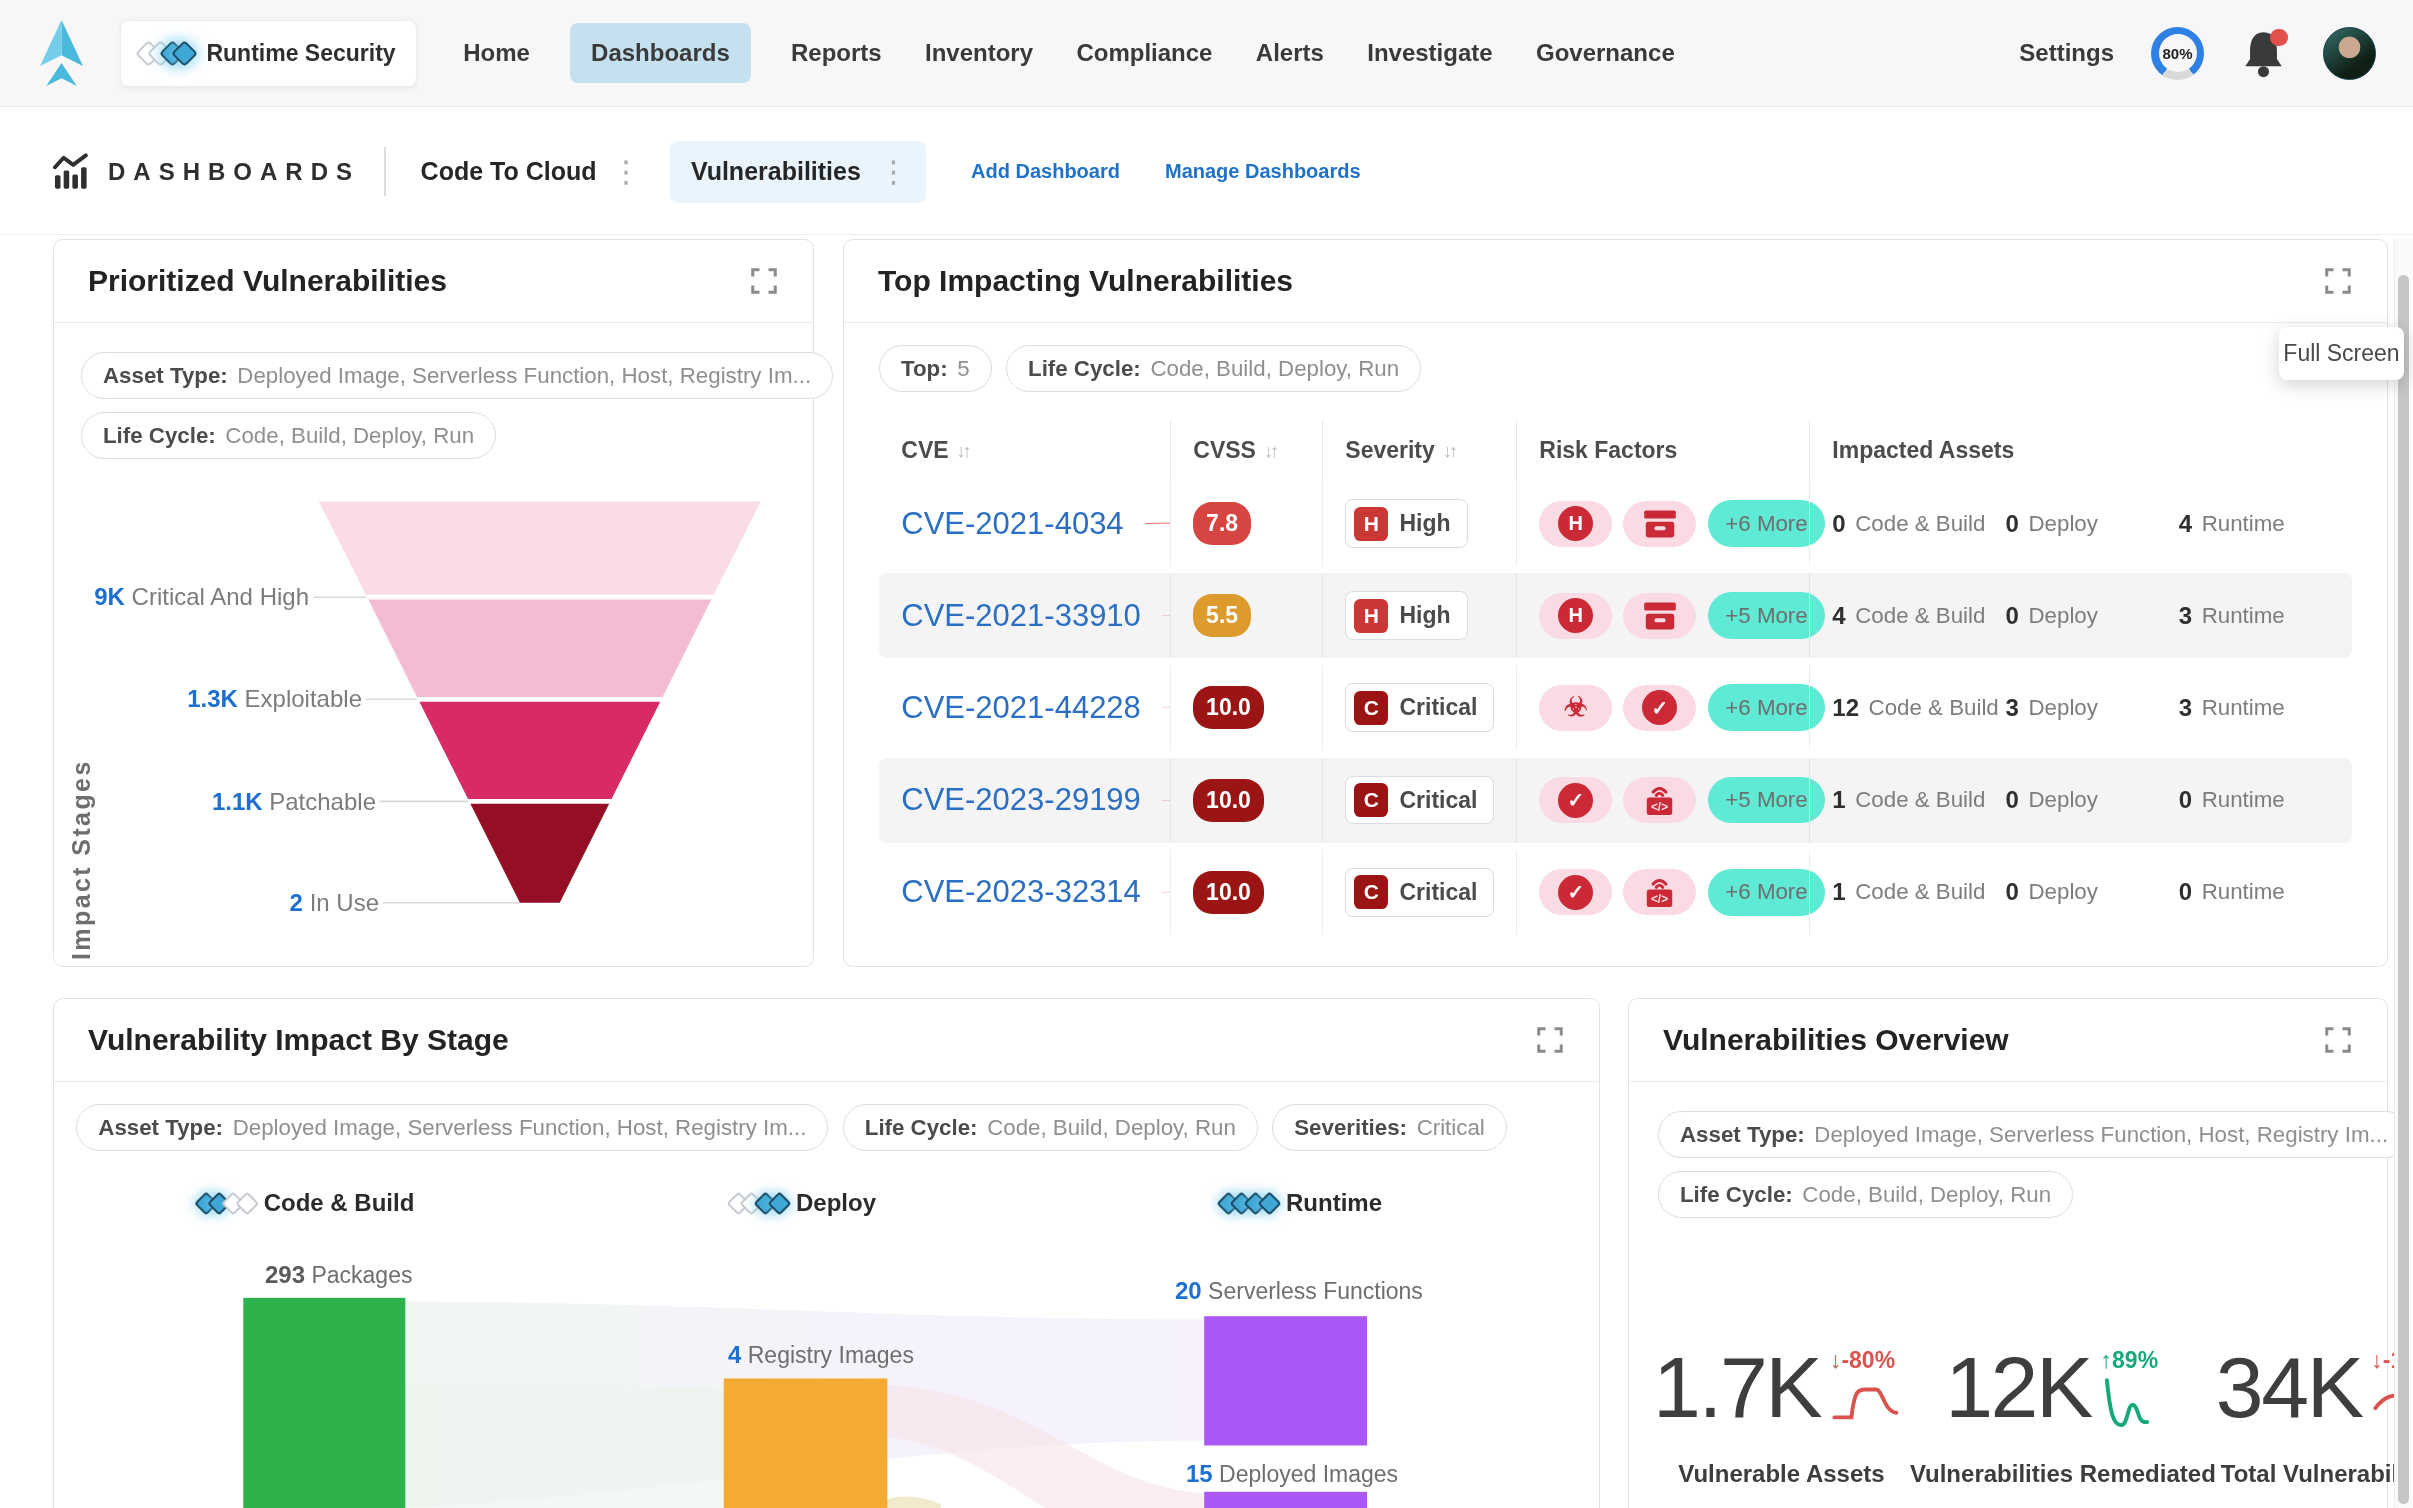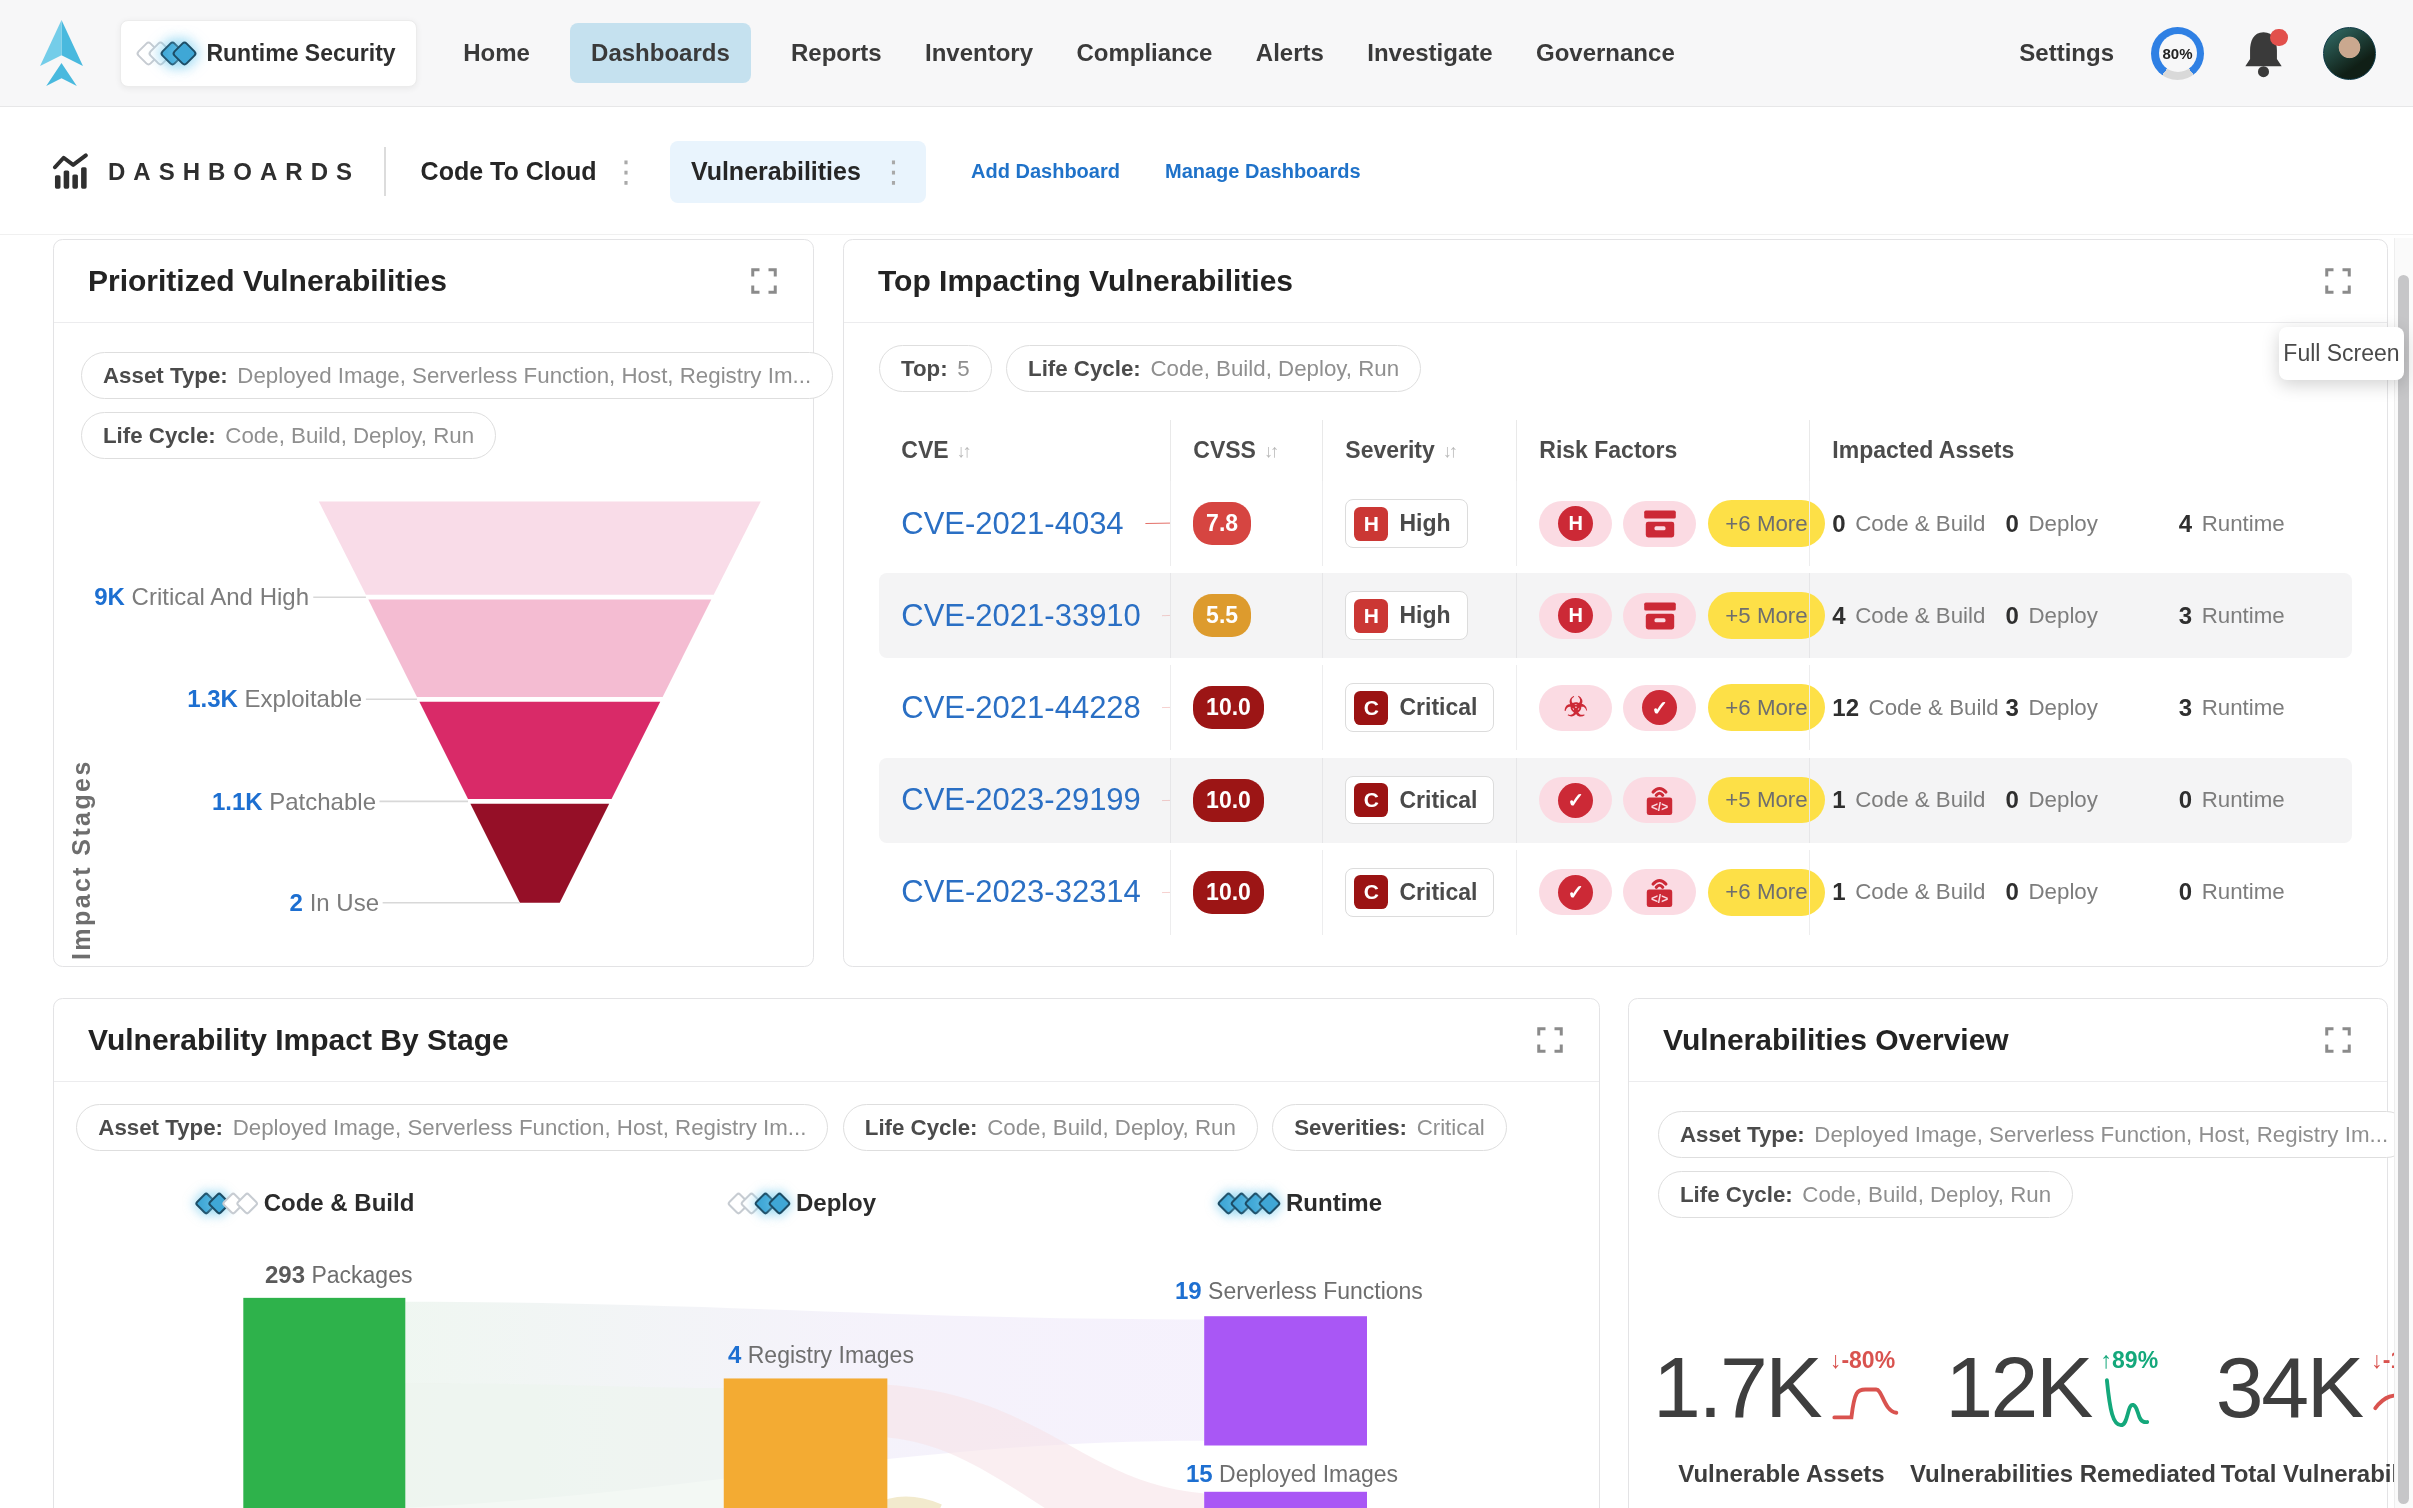--- a/index.html
+++ b/index.html
@@ -88,21 +88,21 @@
               padding:6.4px 16px 6.4px 8px; background:#fff; }
   .sev-letter { width:34px; height:34px; border-radius:6.4px; color:#fff; font-weight:700; font-size:21px;
                 display:flex; align-items:center; justify-content:center; }
   .sev-name { font-size:23px; color:#4a4a4a; font-weight:600; }
   .riskcell { gap:11.2px; }
   .rpill { min-width:73px; height:46px; border-radius:797px; background:#fbdbe3; display:flex;
            align-items:center; justify-content:center; flex:0 0 auto; }
   .rball { width:35px; height:35px; border-radius:50%; background:#cc2936; color:#fff; font-size:20px;
            font-weight:700; display:flex; align-items:center; justify-content:center; }
   .rglyph { color:#cc2936; font-size:27px; font-weight:700; line-height:1; }
-  .morechip { background:#fde047; border-radius:797px; padding:10.4px 17.6px; color:#6e6e6e; font-size:22.3px;
+  .morechip { background:#5eead4; border-radius:797px; padding:10.4px 17.6px; color:#6e6e6e; font-size:22.3px;
               white-space:nowrap; cursor:pointer; }
   .impcell { display:flex; }
   .impgroup { flex:1; display:flex; align-items:center; gap:9.6px; }
   .impgroup b { color:#2f2f2f; font-size:24px; font-weight:700; }
   .impgroup span { color:#7d7d7d; font-size:22.3px; }
   .tooltip { position:absolute; left:2279px; top:327px; width:125px; height:53px; background:#fff; border-radius:8px;
              box-shadow:0 4.8px 17.6px rgba(0,0,0,.18); display:flex; align-items:center; justify-content:center;
              font-size:23px; color:#4a4a4a; z-index:6; white-space:nowrap; }
 
   #card-stage { left:53px; top:998px; width:1547px; height:575px; }
@@ -578,21 +578,21 @@
 
     <div class="s-label" style="left:211px; top:262px;">
       <b class="gray">293</b>
       <span>Packages</span>
     </div>
     <div class="s-label" style="left:674px; top:342px;">
       <b class="blue">4</b>
       <span>Registry Images</span>
     </div>
     <div class="s-label" style="left:1121px; top:278px;">
-      <b class="blue">19</b>
+      <b class="blue">20</b>
       <span>Serverless Functions</span>
     </div>
     <div class="s-label" style="left:1132px; top:461px;">
       <b class="blue">15</b>
       <span>Deployed Images</span>
     </div>
   </div>
 
   <div class="card" id="card-overview">
     <div class="card-head">

